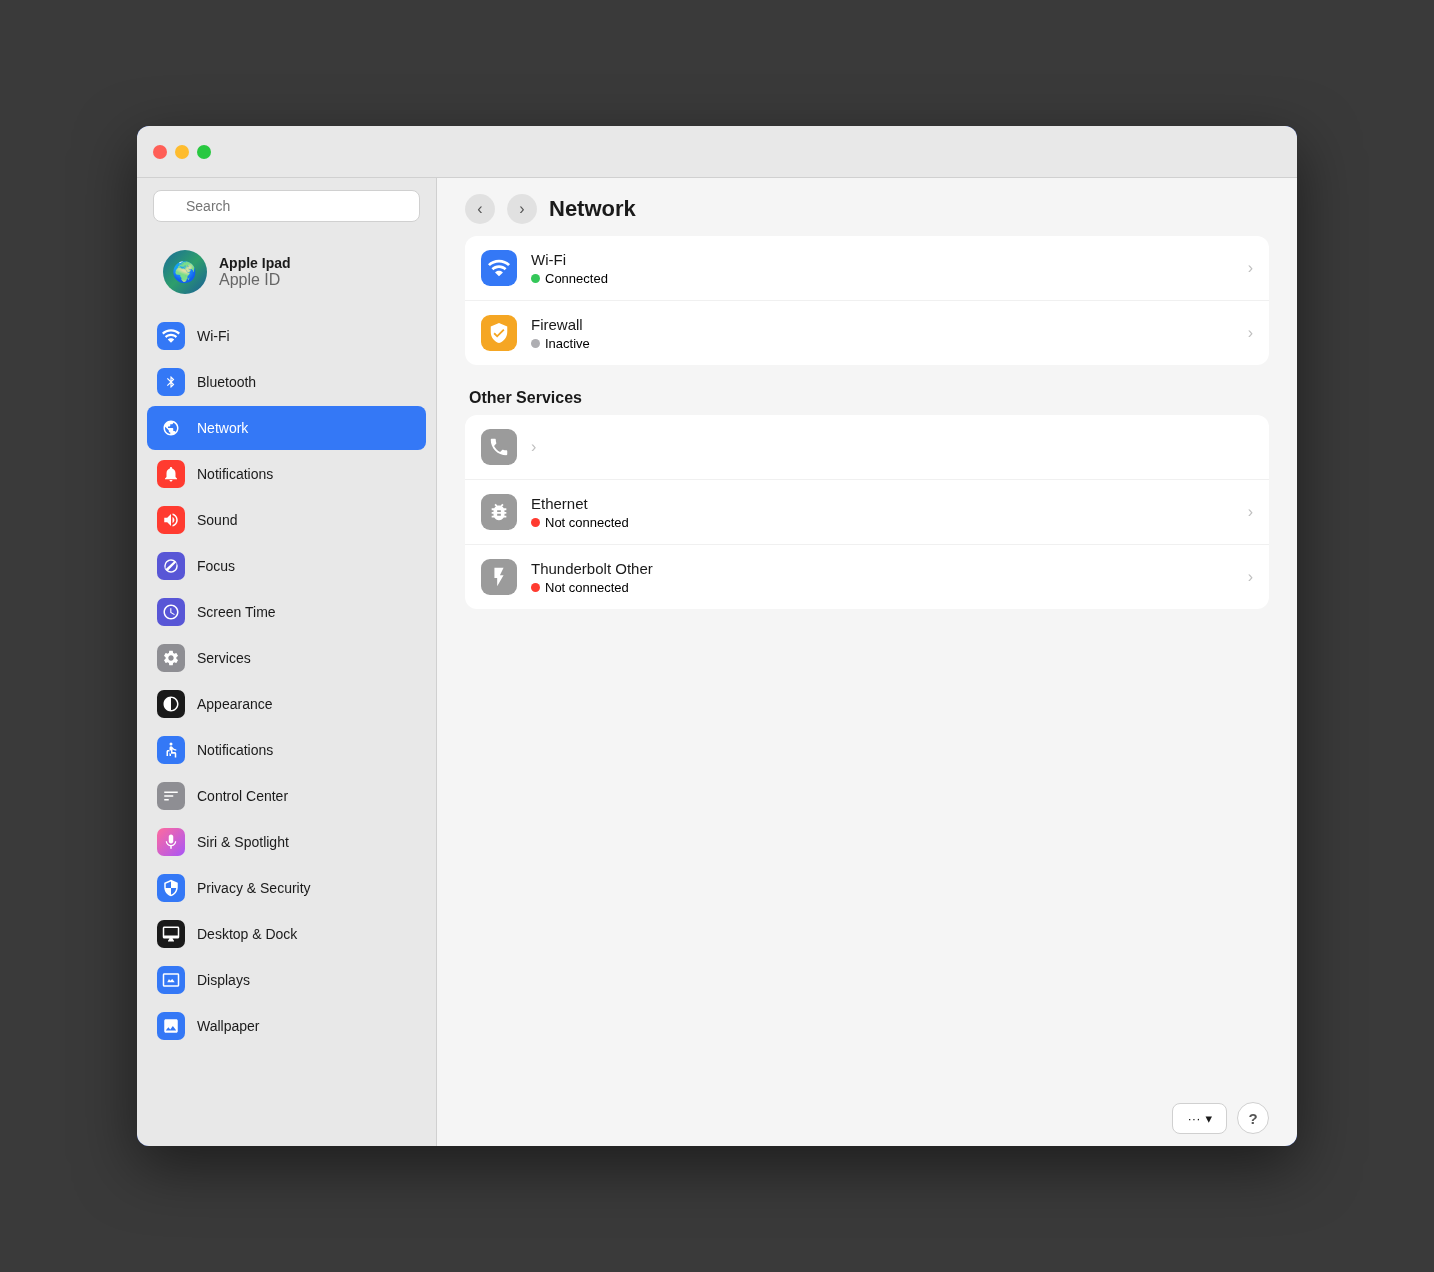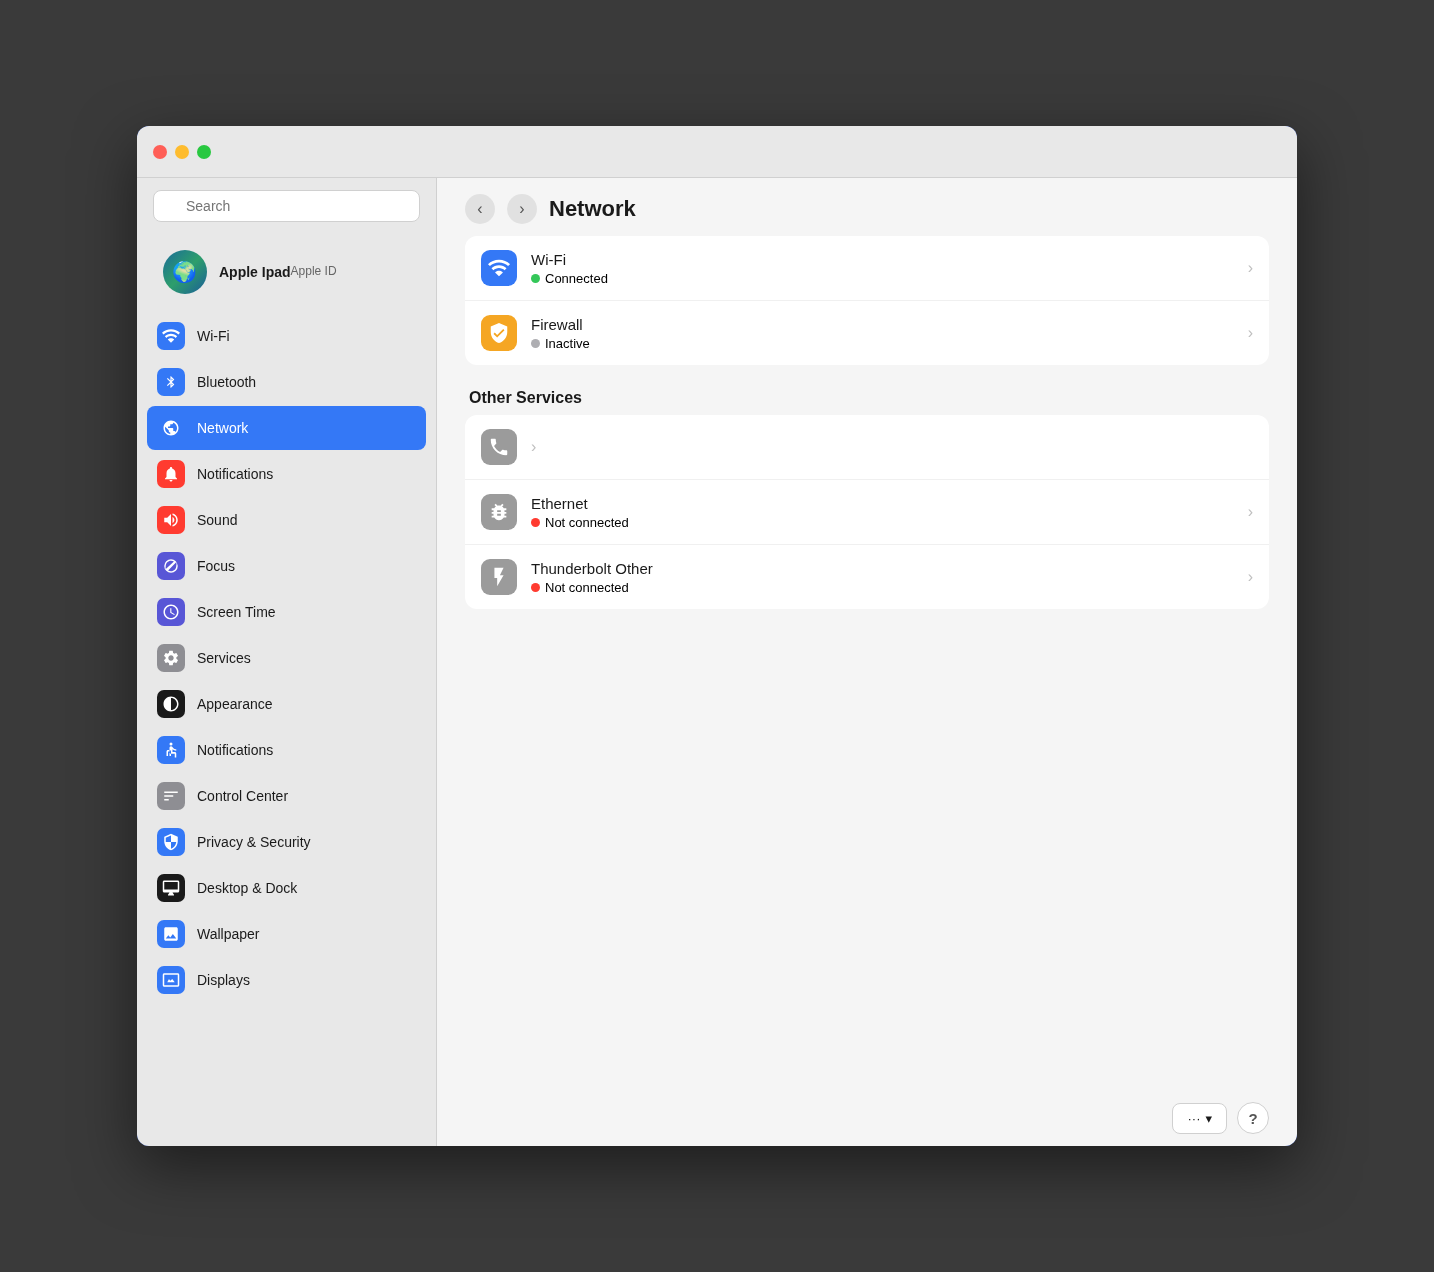--- a/index.html
+++ b/index.html
@@ -102,23 +102,23 @@
       width: 44px;
       height: 44px;
       border-radius: 50%;
       background: linear-gradient(135deg, #1a6b9a, #2d9e6b, #1a5c9a);
       display: flex;
       align-items: center;
       justify-content: center;
       font-size: 20px;
       flex-shrink: 0;
     }
-    .apple-id-text { display: flex; flex-direction: row; }
+    .apple-id-text { display: flex; flex-direction: column; }
     .apple-id-name { font-size: 14px; font-weight: 600; color: #1a1a1a; }
-    .apple-id-sub { font-size: 12px; color: #666; }
+    .apple-id-sub { font-size: 16px; color: #666; }
     .sidebar-scroll {
       flex: 1;
       overflow-y: auto;
       padding: 0 10px 10px;
     }
     .sidebar-scroll::-webkit-scrollbar { width: 6px; }
     .sidebar-scroll::-webkit-scrollbar-track { background: transparent; }
     .sidebar-scroll::-webkit-scrollbar-thumb { background: #bbb; border-radius: 3px; }
     .sidebar-item {
       display: flex;
@@ -397,56 +397,64 @@
 
         <div class="sidebar-item">
           <div class="sidebar-icon" style="background:#8e8e93">
             <svg width="18" height="18" viewBox="0 0 24 24" fill="white">
                 <path d="M3 18h6v-2H3v2zM3 6v2h18V6H3zm0 7h12v-2H3v2z"></path>
               </svg>
           </div>
           <span class="sidebar-label">Control Center</span>
         </div>
 
+        <div class="sidebar-item">
+          <div class="sidebar-icon" style="background:linear-gradient(135deg,#ff6b9d,#a855f7)">
+            <svg width="18" height="18" viewBox="0 0 24 24" fill="white">
+                <path d="M12 14c1.66 0 2.99-1.34 2.99-3L15 5c0-1.66-1.34-3-3-3S9 3.34 9 5v6c0 1.66 1.34 3 3 3zm5.3-3c0 3-2.54 5.1-5.3 5.1S6.7 14 6.7 11H5c0 3.41 2.72 6.23 6 6.72V21h2v-3.28c3.28-.48 6-3.3 6-6.72h-1.7z"></path>
+              </svg>
+          </div>
+          <span class="sidebar-label">Siri &amp; Spotlight</span>
+        </div>
 
         <div class="sidebar-item">
           <div class="sidebar-icon" style="background:#3478f6">
             <svg width="18" height="18" viewBox="0 0 24 24" fill="white">
                 <path d="M12 1L3 5v6c0 5.55 3.84 10.74 9 12 5.16-1.26 9-6.45 9-12V5l-9-4zm0 10.99h7c-.53 4.12-3.28 7.79-7 8.94V12H5V6.3l7-3.11v8.8z"></path>
               </svg>
           </div>
           <span class="sidebar-label">Privacy &amp; Security</span>
         </div>
 
         <div class="sidebar-item">
           <div class="sidebar-icon" style="background:#1a1a1a">
             <svg width="18" height="18" viewBox="0 0 24 24" fill="white">
                 <path d="M21 2H3c-1.1 0-2 .9-2 2v12c0 1.1.9 2 2 2h7l-2 3v1h8v-1l-2-3h7c1.1 0 2-.9 2-2V4c0-1.1-.9-2-2-2zm0 12H3V4h18v10z"></path>
               </svg>
           </div>
           <span class="sidebar-label">Desktop &amp; Dock</span>
-        </div>
-
-        <div class="sidebar-item">
-          <div class="sidebar-icon" style="background:#3478f6">
-            <svg width="18" height="18" viewBox="0 0 24 24" fill="white">
-                <path d="M21 19V5c0-1.1-.9-2-2-2H5c-1.1 0-2 .9-2 2v14c0 1.1.9 2 2 2h14c1.1 0 2-.9 2-2zM8.5 13.5l2.5 3.01L14.5 12l4.5 6H5l3.5-4.5z"></path>
-              </svg>
-          </div>
-          <span class="sidebar-label">Wallpaper</span>
         </div>
 
         <div class="sidebar-item">
           <div class="sidebar-icon" style="background:#3478f6">
             <svg width="18" height="18" viewBox="0 0 24 24" fill="white">
                 <path d="M21 3H3c-1.1 0-2 .9-2 2v14c0 1.1.9 2 2 2h18c1.1 0 2-.9 2-2V5c0-1.1-.9-2-2-2zm0 16H3V5h18v14z"></path>
                 <path d="M7 15h10l-3.33-4.33L11 13l-1.67-2.33z"></path>
               </svg>
           </div>
           <span class="sidebar-label">Displays</span>
+        </div>
+
+        <div class="sidebar-item">
+          <div class="sidebar-icon" style="background:#3478f6">
+            <svg width="18" height="18" viewBox="0 0 24 24" fill="white">
+                <path d="M21 19V5c0-1.1-.9-2-2-2H5c-1.1 0-2 .9-2 2v14c0 1.1.9 2 2 2h14c1.1 0 2-.9 2-2zM8.5 13.5l2.5 3.01L14.5 12l4.5 6H5l3.5-4.5z"></path>
+              </svg>
+          </div>
+          <span class="sidebar-label">Wallpaper</span>
         </div>
       </div>
     </div>
 
     <div class="main-content">
       <div class="main-header">
         <button class="nav-btn">
           <span>‹</span>
         </button>
         <button class="nav-btn">

